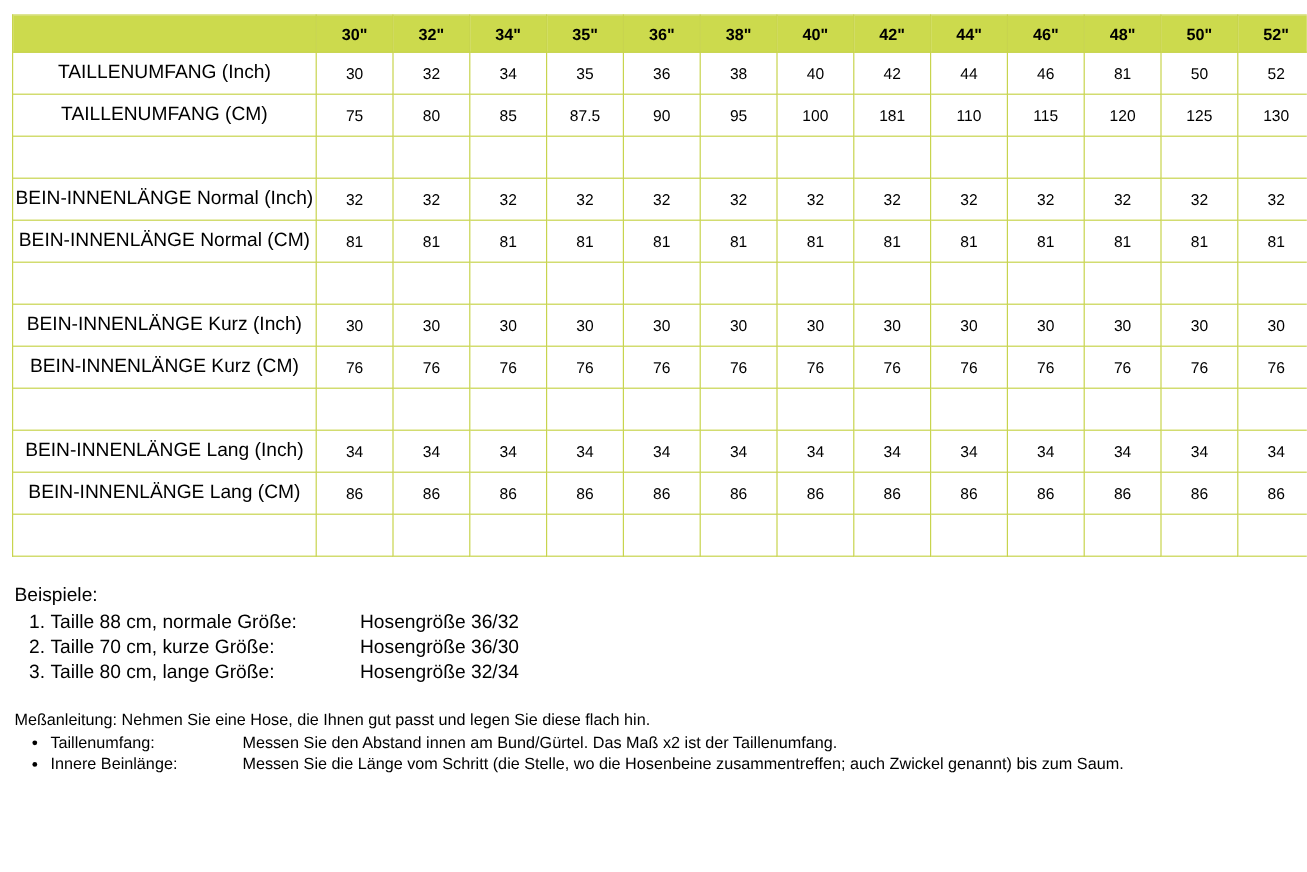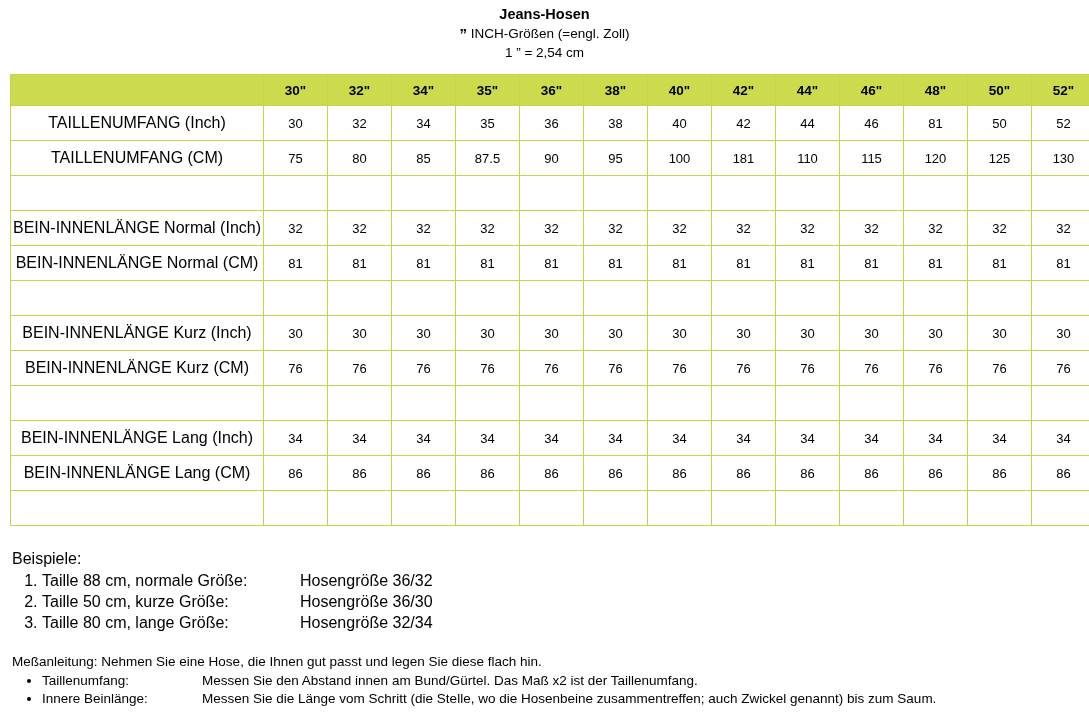--- a/index.html
+++ b/index.html
@@ -121,25 +121,20 @@
   .ins-label {
     display: inline-block;
     width: 160px;
   }
 </style>
 </head>
 <body>
 
 <div class="page">
 
-  <div class="header">
-    <div class="title">Jeans-Hosen</div>
-    <div class="subtitle"><span class="quote">”</span><span> INCH-Größen (=engl. Zoll)</span></div>
-    <div class="subtitle2">1 ” = 2,54 cm</div>
-  </div>
 
   <div class="table-wrap">
     <table class="sizes">
       <thead>
         <tr>
           <th class="rowhead-blank" style="width:252px;"></th>
           <th style="width:63px;">30"</th>
           <th style="width:63px;">32"</th>
           <th style="width:63px;">34"</th>
           <th style="width:63px;">35"</th>
@@ -352,21 +347,21 @@
   </div>
 
 
   <div class="examples">
     <div class="lead">Beispiele:</div>
     <ol class="example-list">
       <li>
         <span class="ex-label">Taille 88 cm, normale Größe:</span><span>Hosengröße 36/32</span>
       </li>
       <li>
-        <span class="ex-label">Taille 50 cm, kurze Größe:</span><span>Hosengröße 36/30</span>
+        <span class="ex-label">Taille 70 cm, kurze Größe:</span><span>Hosengröße 36/30</span>
       </li>
       <li>
         <span class="ex-label">Taille 80 cm, lange Größe:</span><span>Hosengröße 32/34</span>
       </li>
     </ol>
   </div>
 
   <div class="instructions">
     <div class="lead">Meßanleitung: Nehmen Sie eine Hose, die Ihnen gut passt und legen Sie diese flach hin.</div>
     <ul class="instr-list">

